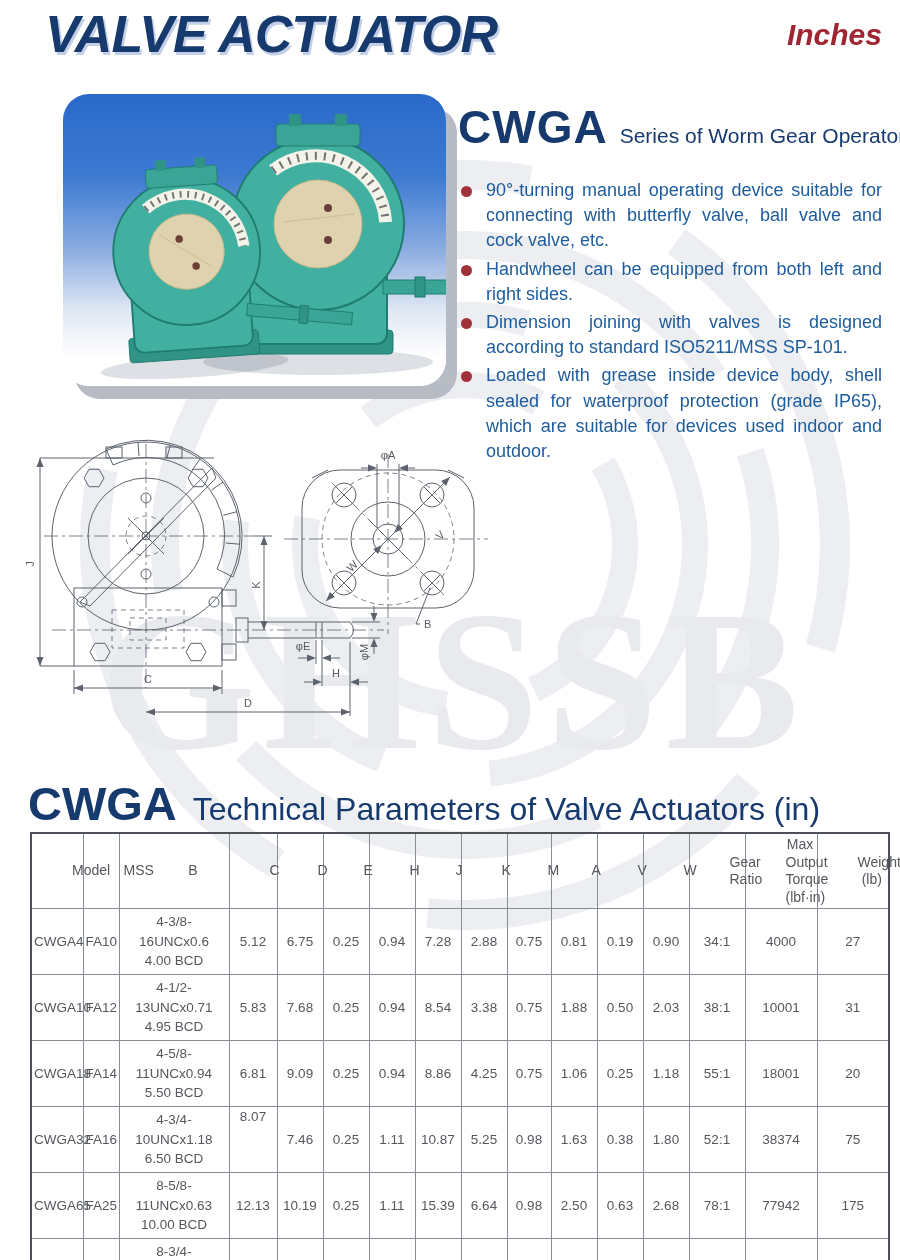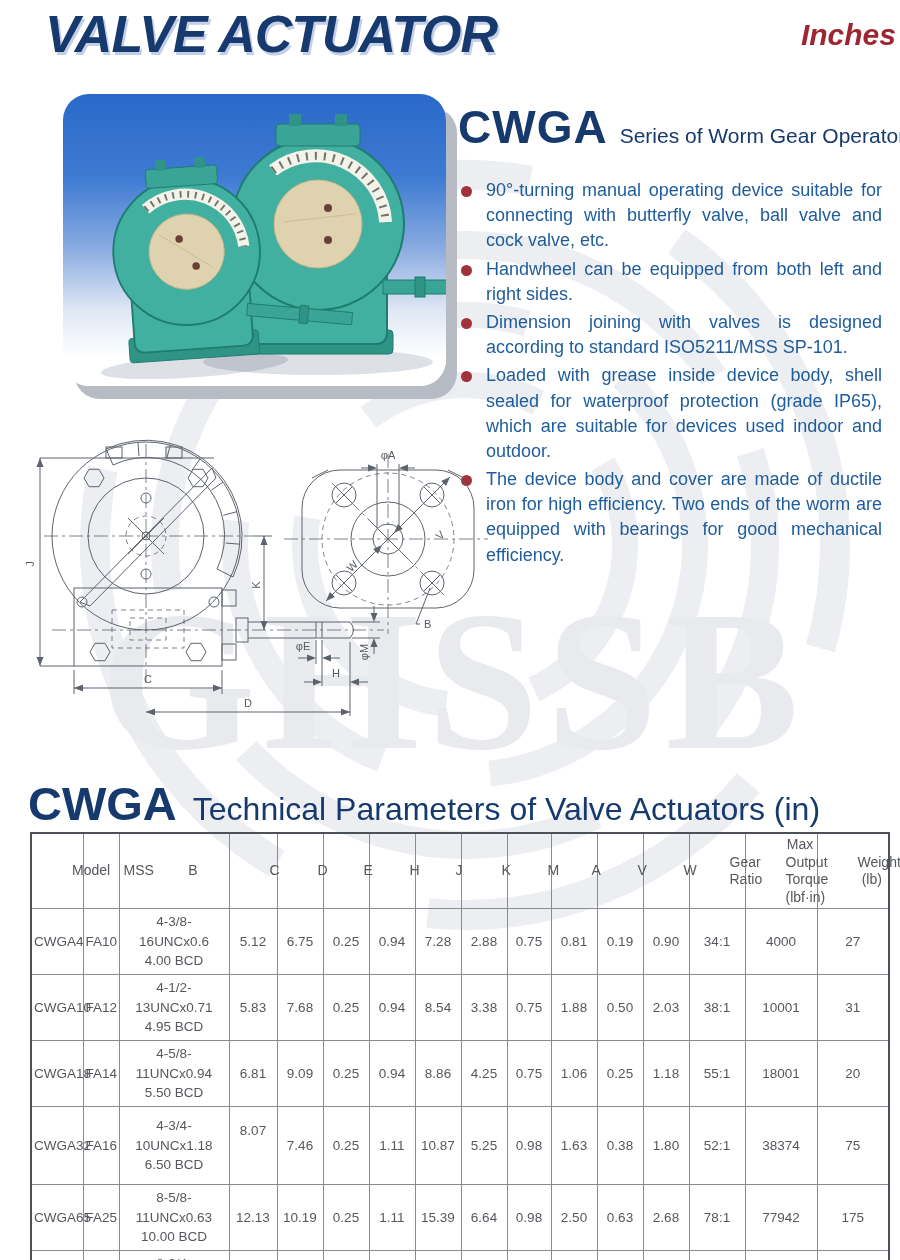--- a/index.html
+++ b/index.html
@@ -5,21 +5,21 @@
   html,body{margin:0;padding:0;background:#fff;}
   .page{position:relative;width:900px;height:1260px;background:#fff;overflow:hidden;
         font-family:"Liberation Sans",sans-serif;}
   .layer{position:absolute;z-index:1;}
   
   .wm{position:absolute;left:0;top:0;z-index:0;}
   .wm text{font-family:"Liberation Serif",serif;font-weight:bold;letter-spacing:8px;}
   
   .main-title{left:45px;top:4px;font-style:italic;font-weight:900;font-size:52px;
       letter-spacing:-1px;color:var(--navy);text-shadow:2px 3px 0 var(--title_shadow);white-space:nowrap;}
-  .units{right:4px;left:auto;top:18px;position:absolute;z-index:1;font-style:italic;font-weight:700;
+  .units{right:18px;left:auto;top:18px;position:absolute;z-index:1;font-style:italic;font-weight:700;
       font-size:30px;color:var(--red);}
   
   .photo{left:63px;top:94px;width:383px;height:292px;border-radius:26px;overflow:hidden;
       background:linear-gradient(180deg,#2a69c9 0%,#3d7ad2 28%,#86a9e0 52%,#dfe7f4 74%,#ffffff 90%);
       box-shadow:11px 13px 0 #b7bbc3;}
   
   .right-col{left:458px;top:100px;width:424px;}
   .series-head{display:flex;align-items:baseline;gap:12px;}
   .series-name{font-size:46px;font-weight:900;color:var(--navy);letter-spacing:1px;}
   .series-sub{font-size:21px;font-weight:400;color:var(--navy);white-space:nowrap;}
@@ -39,21 +39,21 @@
   .tbl-head{left:28px;top:776px;display:flex;align-items:baseline;gap:16px;white-space:nowrap;}
   .tbl-brand{font-size:47px;font-weight:900;color:var(--navy);}
   .tbl-title{font-size:32px;font-weight:400;color:var(--navy);}
   table.params{position:absolute;z-index:1;left:30px;top:832px;width:858px;table-layout:fixed;
       border-collapse:collapse;color:var(--table_text);background:transparent;
       border:2px solid var(--table_border_dark);}
   table.params th,table.params td{border:1px solid var(--table_border);text-align:center;
       vertical-align:middle;padding:2px;background:transparent;}
   table.params th{height:52px;font-weight:400;font-size:14px;line-height:1.25;padding-left:40px;}
   table.params td{height:61px;font-size:13.5px;line-height:1.45;}
-  table.params td.vtop{vertical-align:top;padding-top:14px;text-align:center;}
+  table.params td.vtop{vertical-align:top;padding-top:0;text-align:center;}
 </style>
 </head>
 <body>
 
 <div class="page">
 
   <svg class="wm" width="900" height="1260" aria-hidden="true">
     <g fill="none" stroke="#eceef2">
       <circle cx="465" cy="545" r="160" stroke-width="26" stroke-dasharray="180 90 260 120"></circle>
       <circle cx="465" cy="545" r="230" stroke-width="26" stroke-dasharray="240 110 300 160" transform="rotate(24 465 545)"></circle>
@@ -123,24 +123,20 @@
           <span class="dot"></span>
           <span class="btext">Handwheel can be equipped from both left and right sides.</span>
         </li>
         <li class="feature-item">
           <span class="dot"></span>
           <span class="btext">Dimension joining with valves is designed according to standard ISO5211/MSS SP-101.</span>
         </li>
         <li class="feature-item">
           <span class="dot"></span>
           <span class="btext">Loaded with grease inside device body, shell sealed for waterproof protection (grade IP65), which are suitable for devices used indoor and outdoor.</span>
-        </li>
-        <li class="feature-item">
-          <span class="dot"></span>
-          <span class="btext">The device body and cover are made of ductile iron for high efficiency. Two ends of the worm are equipped with bearings for good mechanical efficiency.</span>
         </li>
       </ul>
   </div>
 
   <svg class="layer drawing" width="472" height="330" viewBox="0 0 472 330">
 
     <g>
       <path class="cl" d="M130,8 V252"></path>
       <path class="cl" d="M28,100 H238"></path>
       <path class="cl" d="M36,194 H368"></path>

